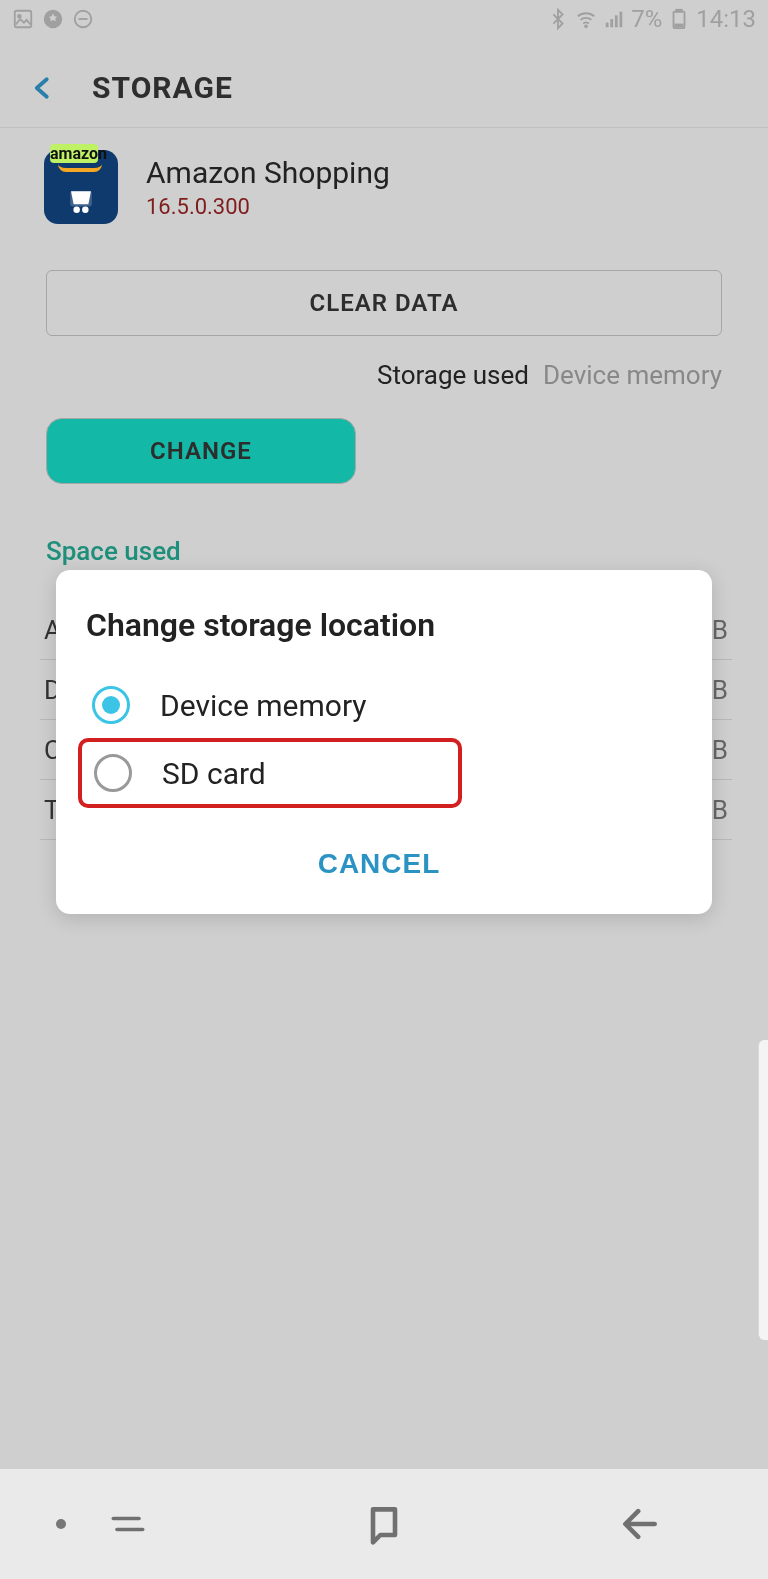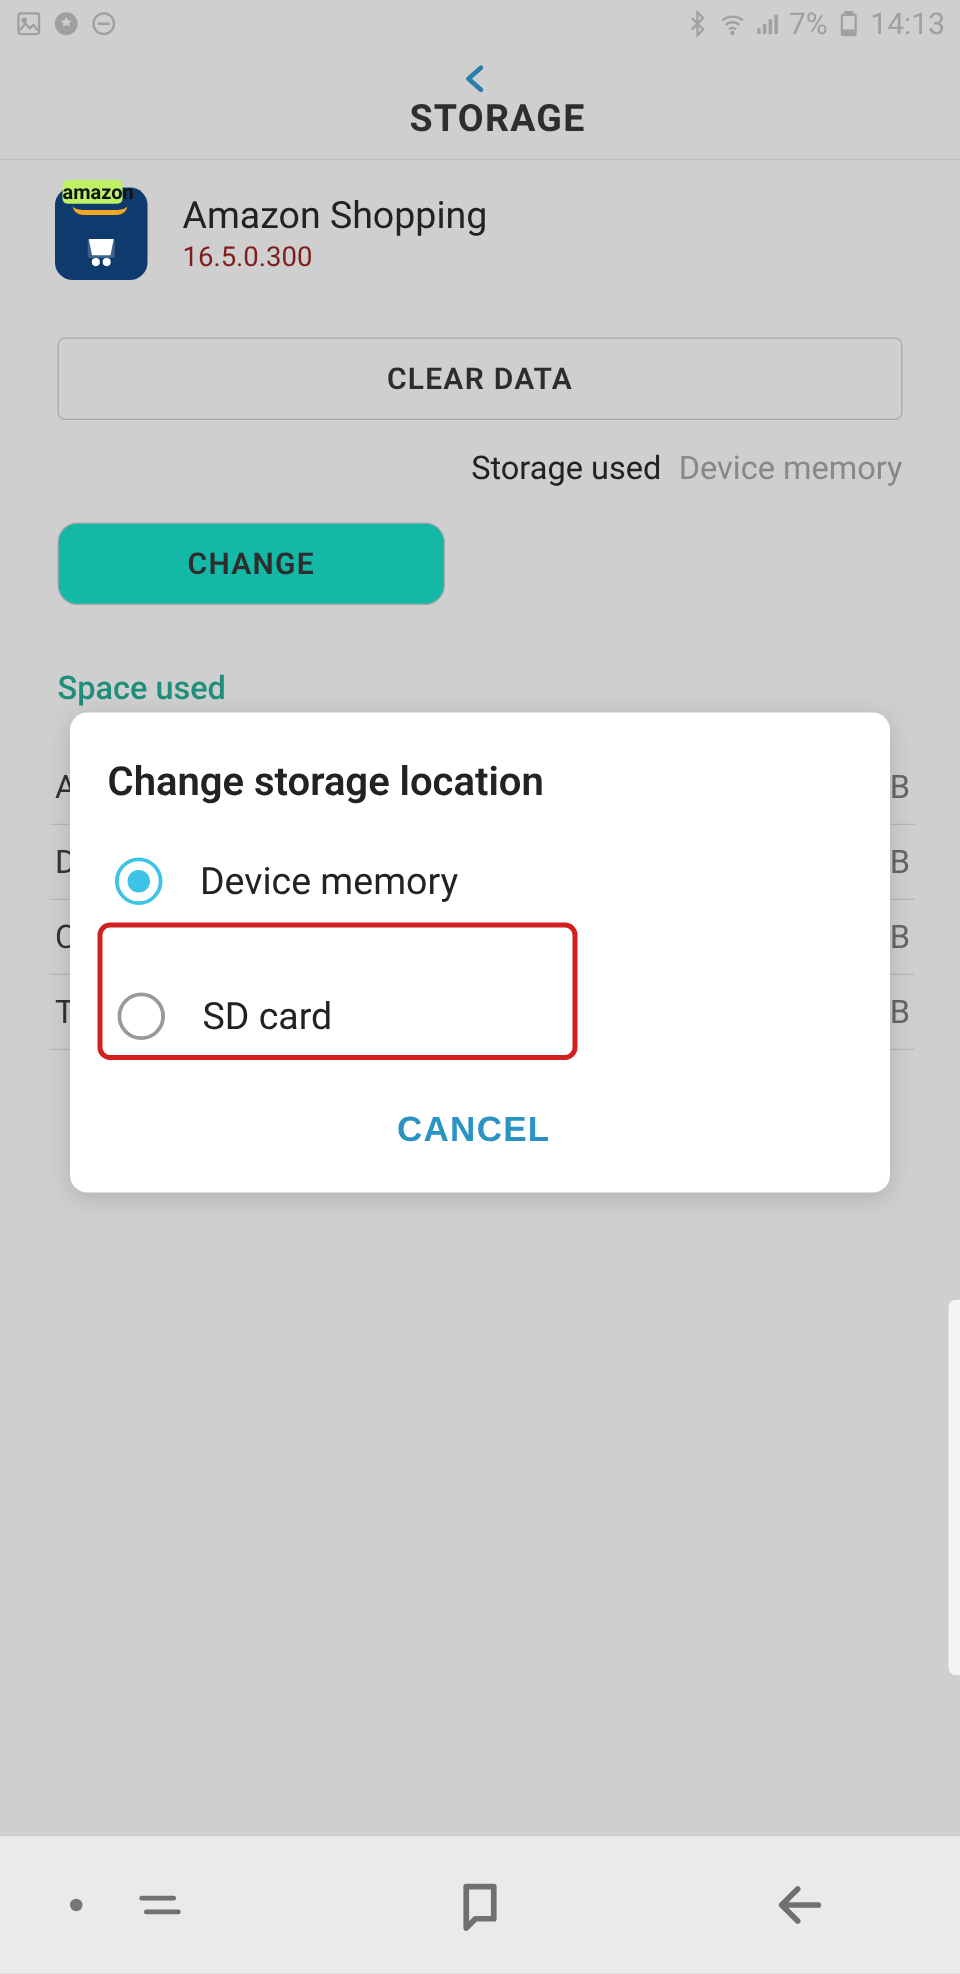--- a/index.html
+++ b/index.html
@@ -6,21 +6,21 @@
   html, body { width: 768px; height: 1579px; font-family: -apple-system, Roboto, "Helvetica Neue", Arial, sans-serif; background: #cfcfcf; overflow: hidden; position: relative; }
   .screen { width: 768px; height: 1579px; position: relative; background: #cfcfcf; }
 
   
   .status-bar { position: absolute; top: 0; left: 0; right: 0; height: 38px; display: flex; align-items: center; justify-content: space-between; padding: 0 12px; color: #a0a0a0; font-size: 24px; }
   .status-left { display: flex; gap: 8px; align-items: center; }
   .status-right { display: flex; gap: 6px; align-items: center; }
   .status-icon { width: 22px; height: 22px; display: inline-block; }
 
   
-  .header { position: absolute; top: 48px; left: 0; right: 0; height: 80px; display: flex; align-items: center; padding-left: 28px; border-bottom: 1px solid #bfbfbf; flex-direction: column; }
+  .header { position: absolute; top: 48px; left: 0; right: 0; height: 80px; display: flex; align-items: center; padding-left: 28px; border-bottom: 1px solid #bfbfbf; }
   .back-chevron { width: 30px; height: 30px; margin-right: 34px; }
   .header-title { font-size: 30px; font-weight: 700; letter-spacing: 1px; color: #2e2e2e; }
 
   
   .app-row { position: absolute; top: 150px; left: 44px; right: 44px; display: flex; align-items: center; gap: 28px; }
   .app-icon { width: 74px; height: 74px; border-radius: 14px; background: #0e3a6e; position: relative; overflow: visible; }
   .app-icon .az { position: absolute; top: -6px; left: 6px; right: 20px; font-size: 16px; font-weight: 700; color: #111; background: #bef264; border-radius: 4px; text-align: center; }
   .app-icon .smile { position: absolute; top: 14px; left: 14px; width: 44px; height: 8px; border-bottom: 4px solid #f5a623; border-radius: 0 0 40px 40px; }
   .app-icon .cart { position: absolute; bottom: 10px; left: 18px; width: 38px; height: 26px; }
   .app-texts .name { font-size: 30px; color: #222; }
@@ -169,21 +169,21 @@
 
   <div class="dialog">
     <div class="dialog-title">Change storage location</div>
 
     <div class="radio-item">
       <div class="radio checked"></div>
       <div class="radio-label">Device memory</div>
     </div>
 
     <div class="highlight-box">
-      <div class="radio-item" style="padding:6px 6px;margin-top:40px;">
+      <div class="radio-item" style="padding:6px 6px;">
         <div class="radio"></div>
         <div class="radio-label">SD card</div>
       </div>
     </div>
 
     <div class="dialog-actions">
       <button class="cancel">CANCEL</button>
     </div>
   </div>
 

